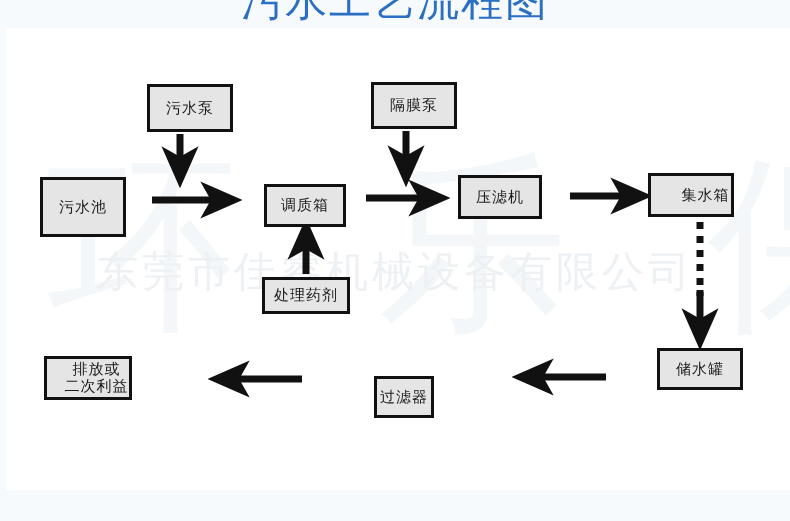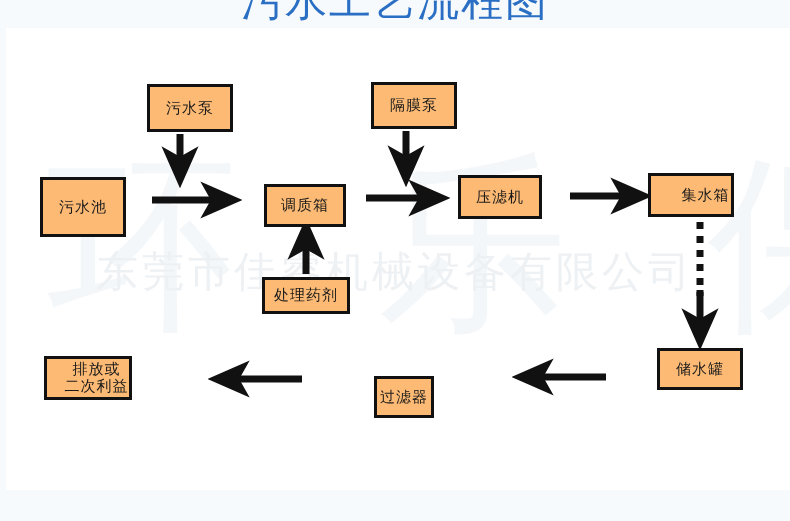--- a/index.html
+++ b/index.html
@@ -81,21 +81,21 @@
     user-select: none;
     letter-spacing: 40px;
     padding-left: 47px;
   }
 
   
   .node {
     position: absolute;
     box-sizing: border-box;
     border: 3px solid #111111;
-    background: #fdba74;
+    background: #e5e5e5;
     color: #1a1a1a;
     display: flex;
     align-items: center;
     justify-content: center;
     text-align: center;
     font-size: 15px;
     line-height: 17px;
     letter-spacing: 1px;
     z-index: 4;
     white-space: pre-line;

